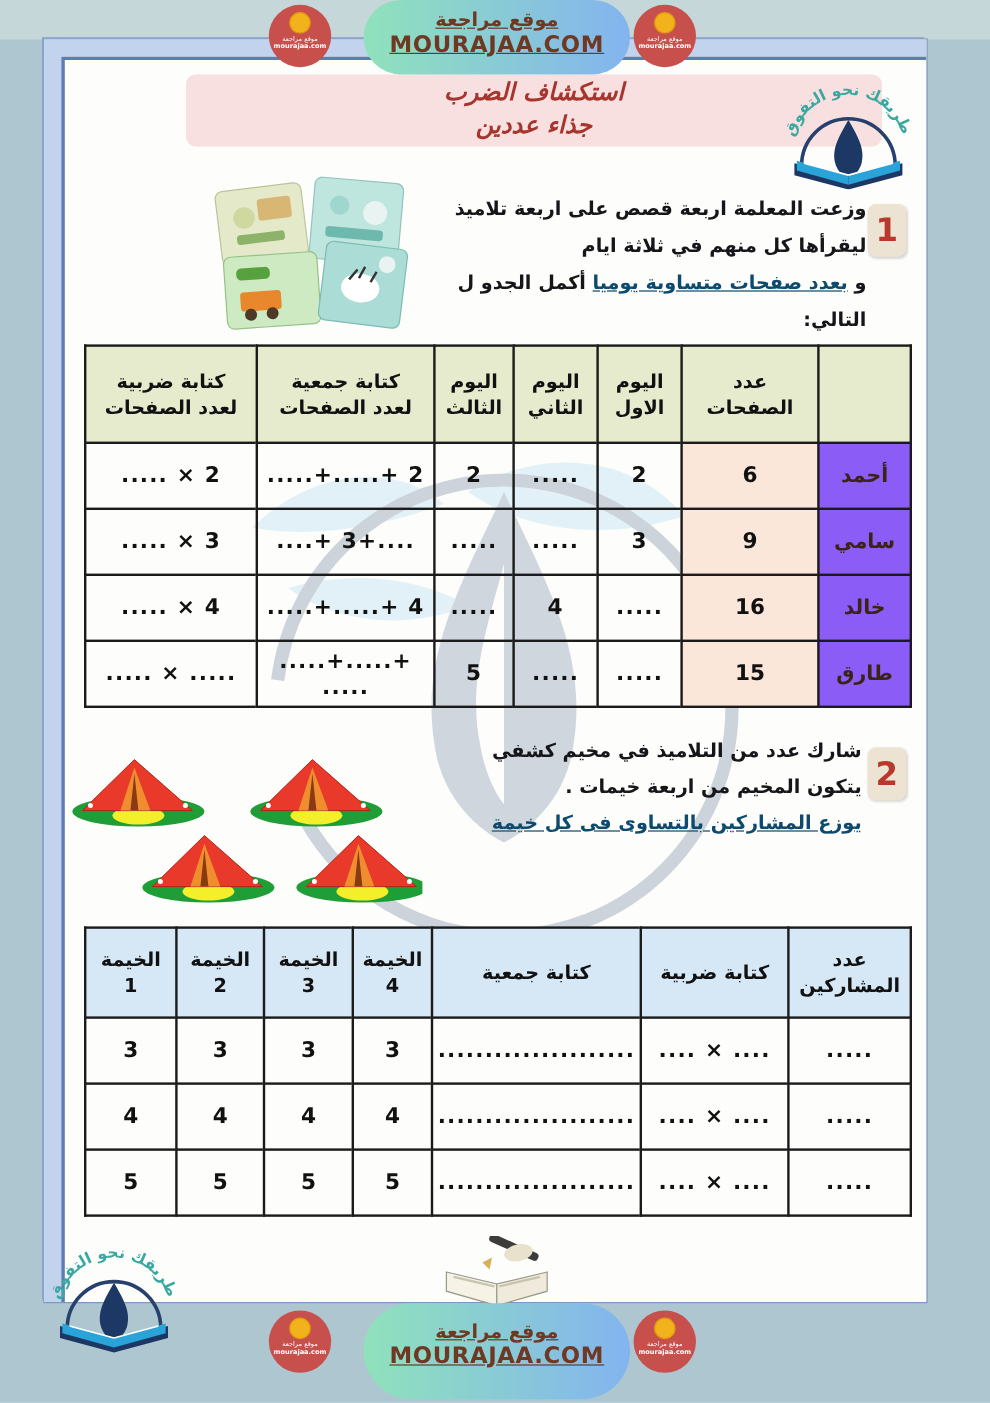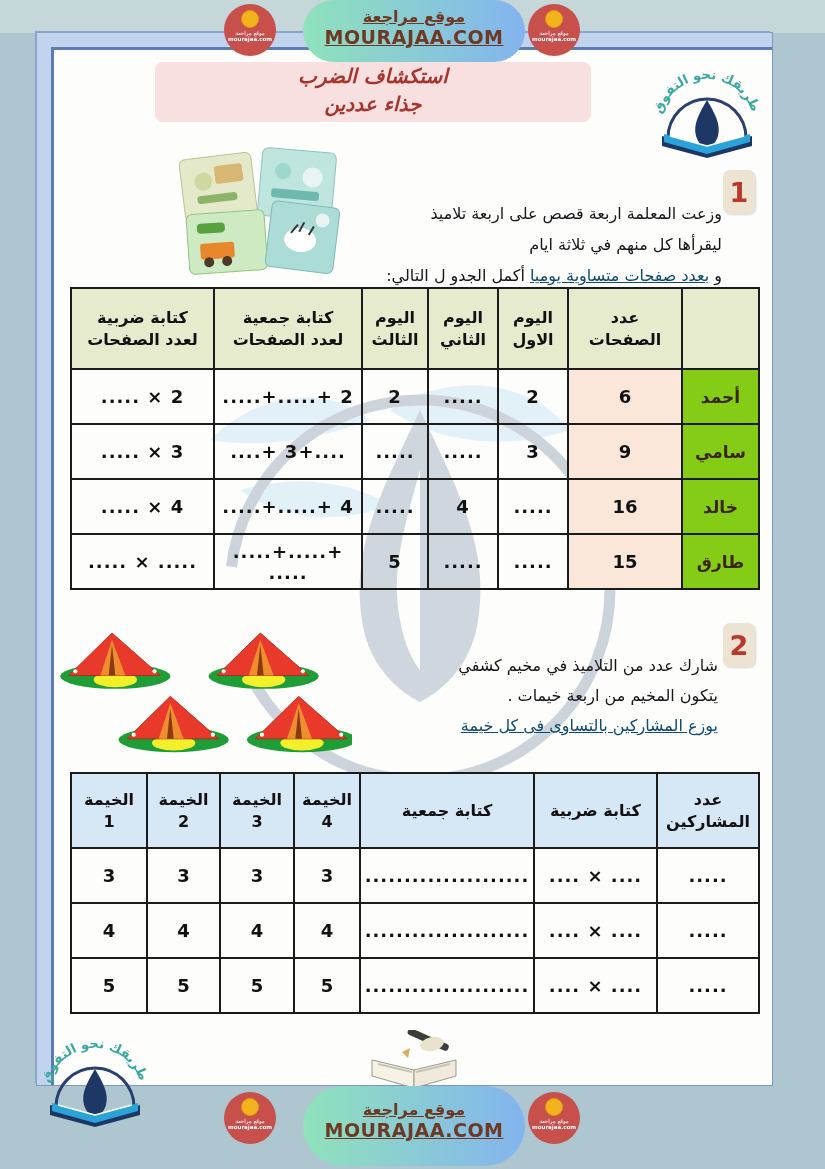--- a/index.html
+++ b/index.html
@@ -31,58 +31,58 @@
   .pill-bottom{left:303px;top:1086px;height:80px;padding-top:14px;}
   .site-badge{
     position:absolute;width:52px;height:52px;border-radius:50%;background:#c7504d;
     z-index:6;text-align:center;color:#fff;box-sizing:border-box;padding-top:4px;
   }
   .site-badge .dot{width:16px;height:16px;border-radius:50%;background:#f2b21c;margin:2px auto 2px;border:1px solid #e09a0e;}
   .site-badge .t1{font-size:5.5px;line-height:6px;}
   .site-badge .t2{font-size:5.5px;line-height:6px;font-weight:bold;}
   
   .title-banner{
-    position:absolute;left:155px;top:62px;width:436px;height:60px;border-radius:8px;
+    position:absolute;left:155px;top:62px;width:580px;height:60px;border-radius:8px;
     background:#f8e0e0;z-index:2;text-align:center;color:#a5352d;font-weight:bold;
     font-style:italic;
   }
   .title-banner .t-line1{font-size:20px;margin-top:2px;}
   .title-banner .t-line2{font-size:20px;margin-top:4px;}
   
   .brand-logo{position:absolute;z-index:4;}
   .brand-top{left:648px;top:56px;width:118px;height:102px;}
   .brand-bottom{left:36px;top:1024px;width:118px;height:104px;}
   
   .q-badge{
     position:absolute;width:32px;height:44px;background:#ede3d3;border-radius:7px;
     color:#b8382e;font-size:27px;font-weight:bold;display:flex;align-items:center;justify-content:center;
     z-index:3;box-shadow:1px 1px 2px rgba(0,0,0,.15);
   }
   .badge1{left:723px;top:170px;}
   .badge2{left:723px;top:623px;}
-  .s-text{position:absolute;direction:rtl;text-align:right;color:#15151a;font-weight:normal;z-index:3;margin-top:40px;}
+  .s-text{position:absolute;direction:rtl;text-align:right;color:#15151a;font-weight:bold;z-index:3;}
   .s1-text{left:338px;top:158px;width:384px;font-size:16px;line-height:31px;}
   .s2-text{left:374px;top:611px;width:344px;font-size:16px;line-height:30px;}
   .red-underline{color:#0c4a6e;text-decoration:underline;}
   .red-line{color:#0c4a6e;text-decoration:underline;display:block;}
   .books-image{position:absolute;left:172px;top:146px;width:172px;height:134px;z-index:2;}
   .tents-image{position:absolute;left:52px;top:614px;width:300px;height:158px;z-index:2;}
   
   table{border-collapse:collapse;table-layout:fixed;position:absolute;z-index:2;direction:rtl;}
   th,td{border:2px solid #1b1b1b;text-align:center;vertical-align:middle;padding:0;}
   th{font-size:16px;font-weight:bold;white-space:pre-line;line-height:22px;color:#111;}
   td{font-size:18px;font-weight:bold;color:#111;background:transparent;}
   .tbl1{left:70px;top:287px;width:688px;}
   .tbl1 th{height:79px;background:#e6ebcd;}
   .tbl1 td{height:53px;}
   .tbl2{left:70px;top:772px;width:688px;}
   .tbl2 th{height:73px;background:#d6e7f6;}
   .tbl2 td{height:53px;}
   .peach{background:#fbe7da;}
-  .name-cell{background:#84cc16;color:#3b2414;font-size:17px;}
+  .name-cell{background:#8b5cf6;color:#3b2414;font-size:17px;}
   .ltr{direction:ltr;letter-spacing:1px;}
   .dots{letter-spacing:1px;}
   
   .book-pencil{position:absolute;left:366px;top:1030px;width:98px;height:62px;z-index:5;}
 </style>
 </head>
 <body>
 
 <div class="top-strip"></div>
 <div class="page"></div>

